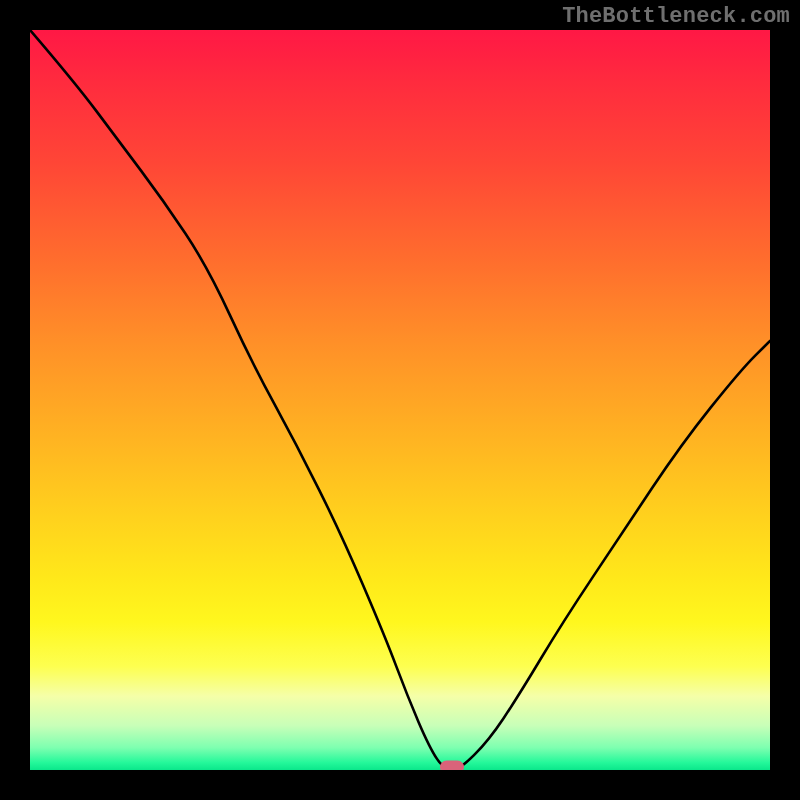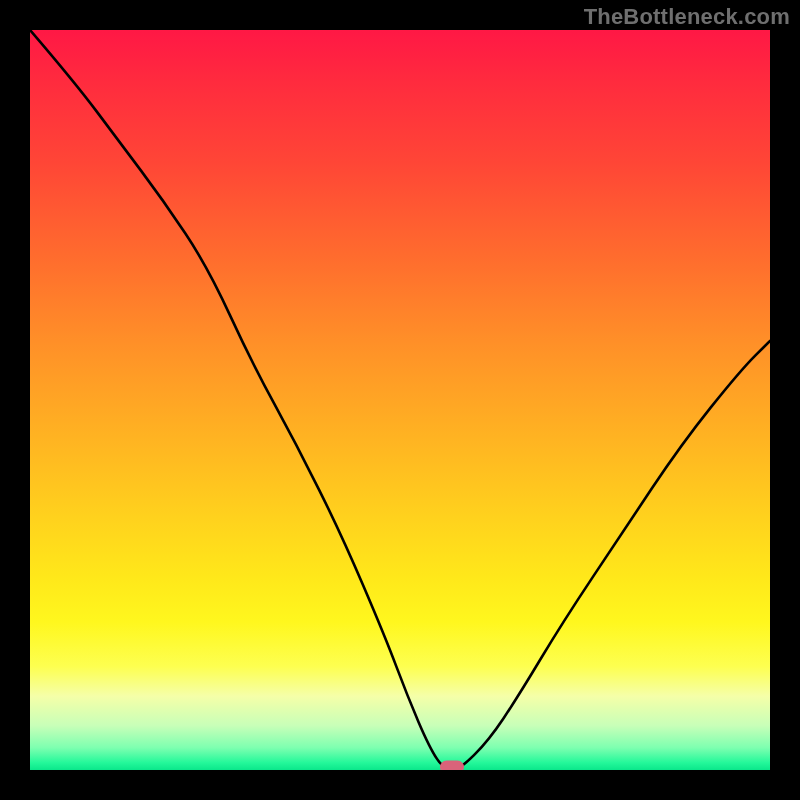--- a/index.html
+++ b/index.html
@@ -9,20 +9,21 @@
     height: 800px;
     background: #000;
     overflow: hidden;
     font-family: Arial, Helvetica, sans-serif;
   }
   .frame {
     position: relative;
     width: 800px;
     height: 800px;
     background: #000;
+    font-family: Liberation Mono, monospace;
   }
   .watermark {
     position: absolute;
     top: 4px;
     right: 10px;
     color: #6f6f6f;
     font-size: 22px;
     font-weight: 600;
     letter-spacing: 0.2px;
     z-index: 10;

